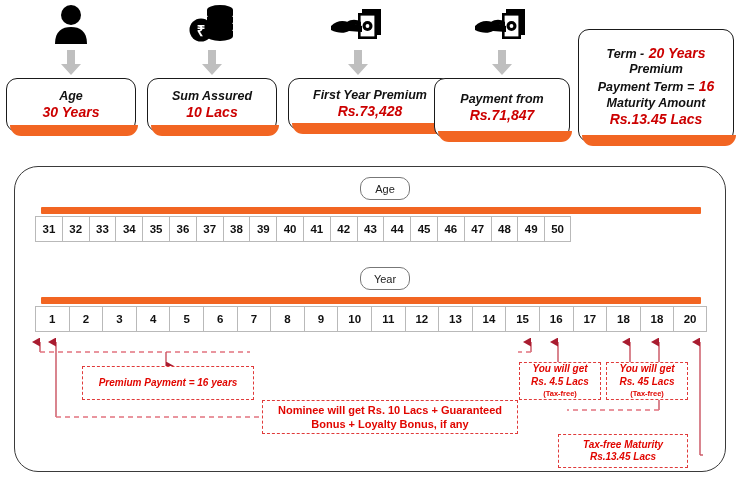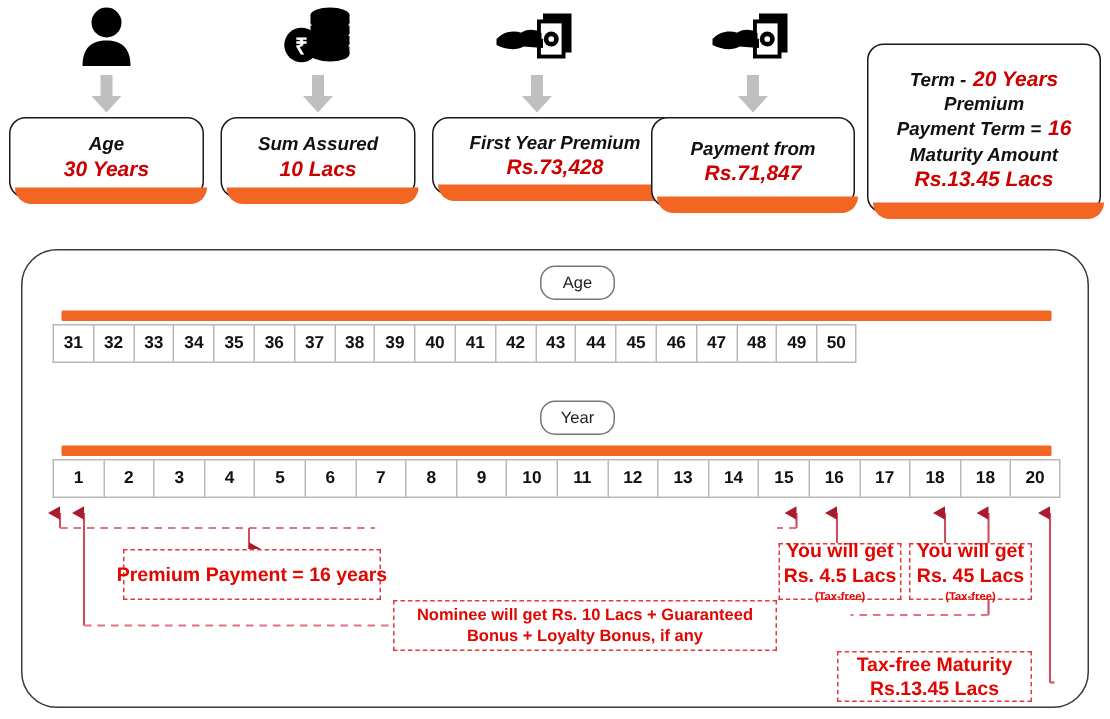--- a/index.html
+++ b/index.html
@@ -77,21 +77,21 @@
   .callout{
     position:absolute;
     border:1.4px dashed #E03A3A;
     background:#fff;
     box-sizing:border-box;
     display:flex;flex-direction:column;align-items:center;justify-content:center;
     text-align:center;
     color:#E10600;font-weight:bold;
     z-index:6;
   }
-  .callout .c1{font-size:13px;line-height:1.25;white-space:nowrap;}
+  .callout .c1{font-size:10px;line-height:1.25;white-space:nowrap;font-style:italic;}
   .callout .c-small{font-size:7.5px;line-height:1.3;margin-top:1px;}
   .callout .c-wrap{font-size:11px;line-height:1.3;}
 
   svg.wires{position:absolute;left:0;top:0;width:740px;height:479px;overflow:visible;z-index:4;pointer-events:none;}
 </style>
 </head>
 <body>
 
 <div class="stage">
 

